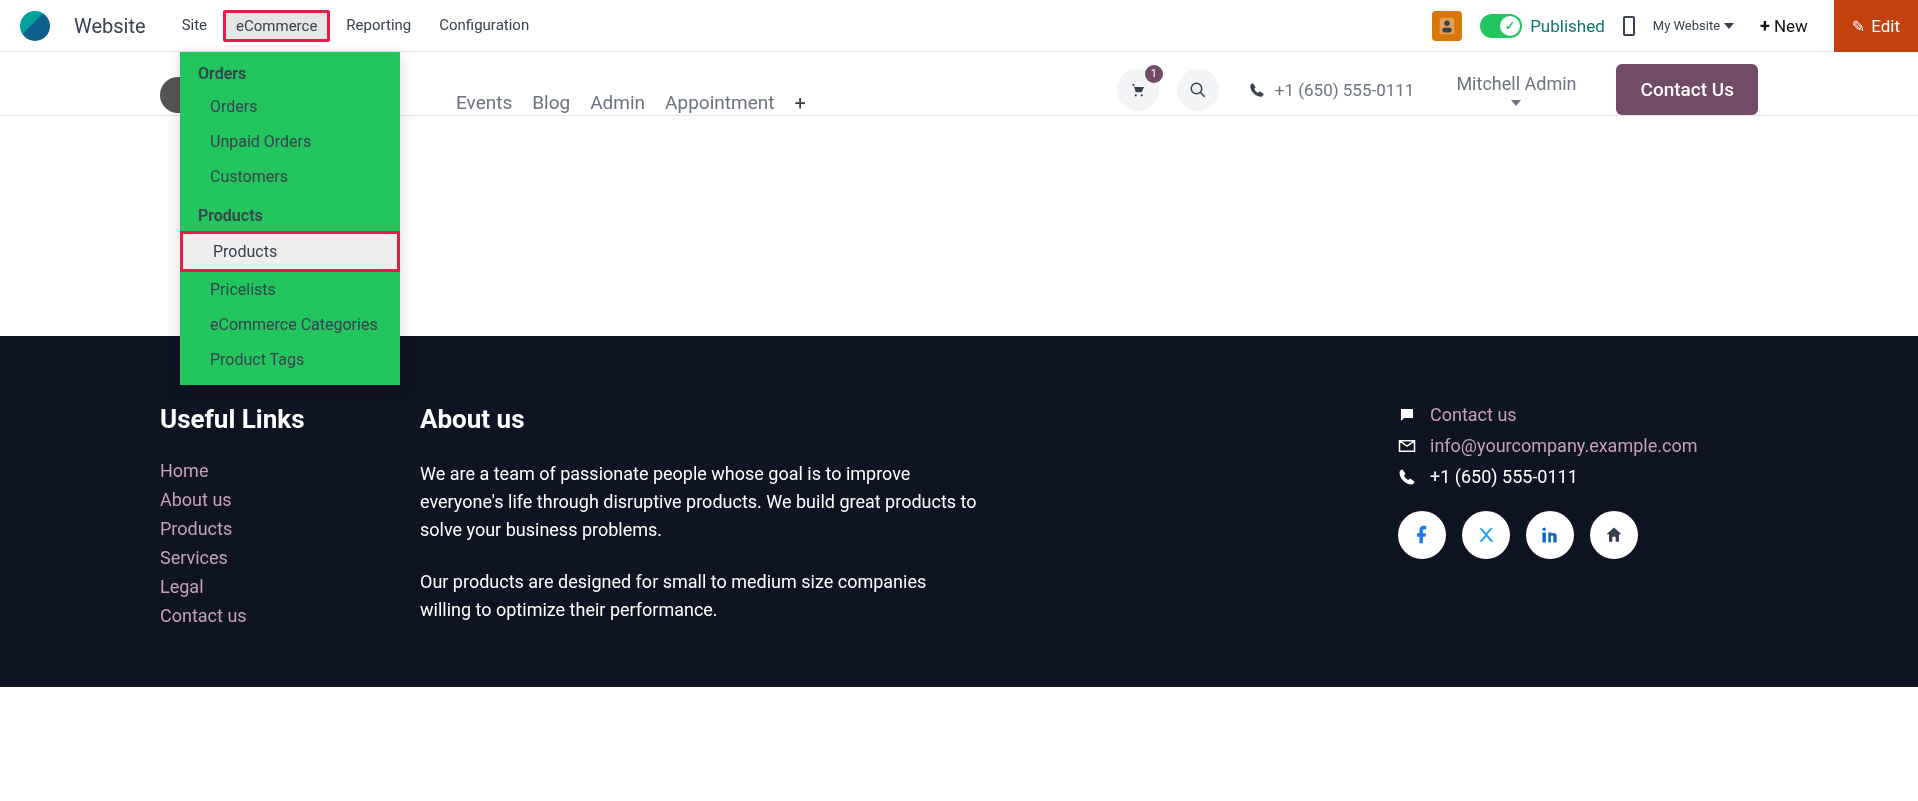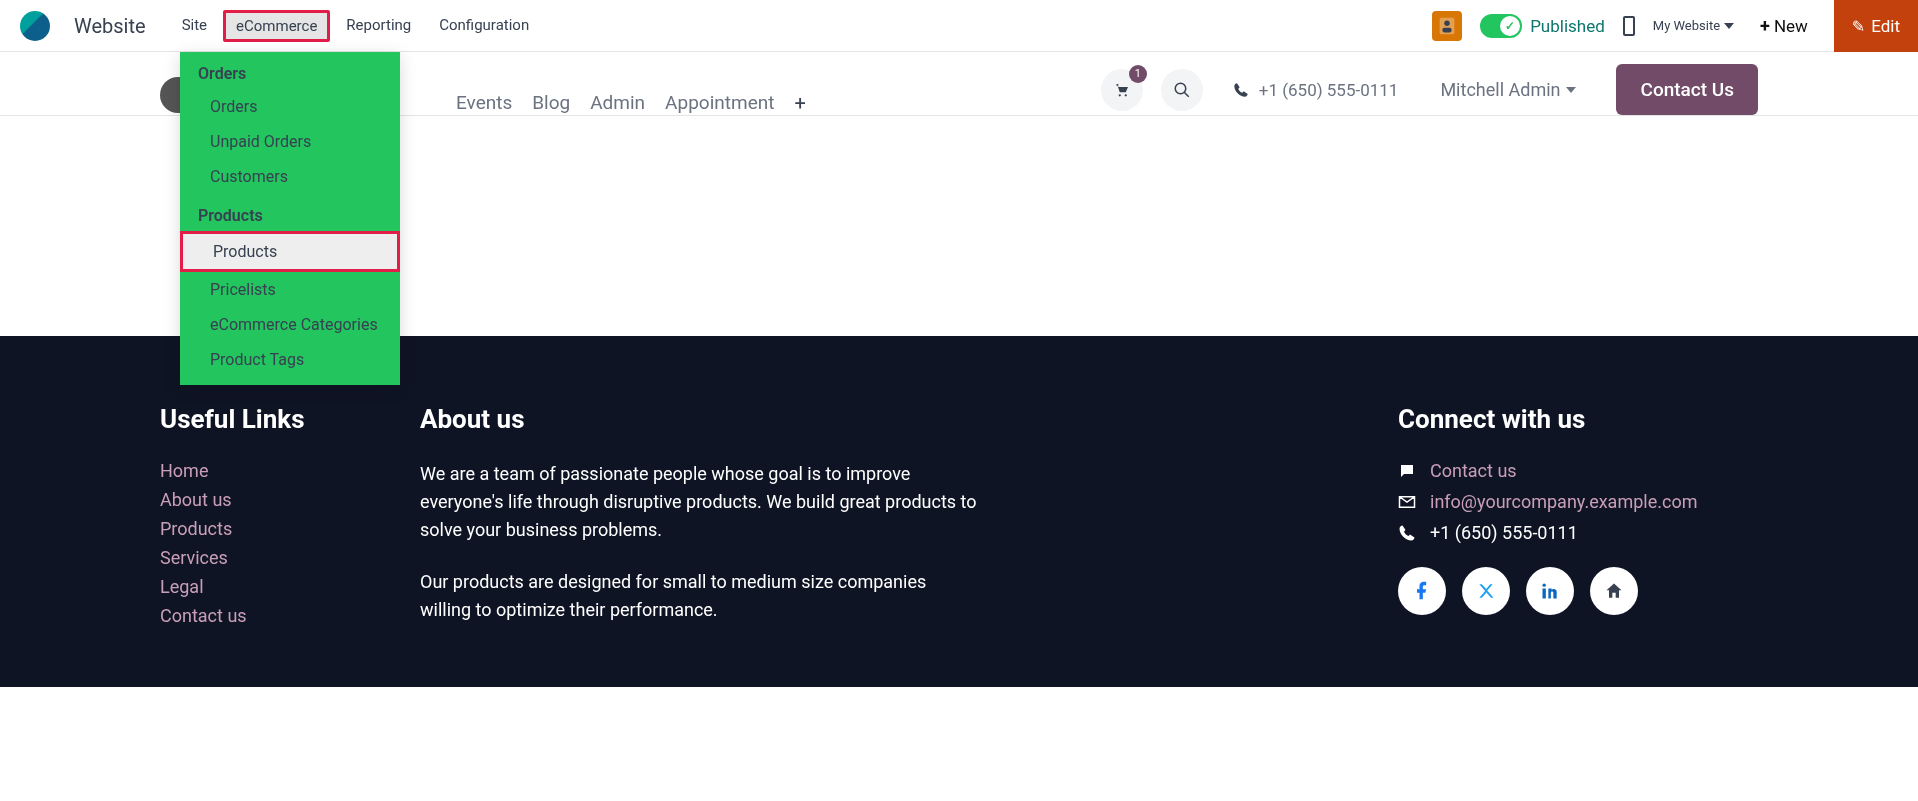--- a/index.html
+++ b/index.html
@@ -38,21 +38,21 @@
 .site-nav { height:64px; border-bottom:1px solid #e5e5e5; display:flex; align-items:flex-end; padding:0 160px; }
 .site-logo { width:96px; height:40px; display:flex; align-items:center; }
 .site-logo-shape { width:60px; height:36px; border-radius:18px; background:#555; position:relative; display:flex; align-items:center; justify-content:center; color:#fff; font-weight:bold; font-style:italic;}
 .site-menu { display:flex; gap:20px; margin-left:200px; }
 .site-menu a { font-size:19px; color:#6b7280; text-decoration:none; cursor:pointer; }
 .site-menu .plus-nav { font-size:20px; color:#374151; }
 .site-icons { margin-left:auto; display:flex; align-items:center; gap:18px; }
 .circle-btn { width:42px; height:42px; border-radius:50%; background:#f3f4f6; display:flex; align-items:center; justify-content:center; color:#374151; cursor:pointer; position:relative; }
 .badge { position:absolute; top:-4px; right:-4px; width:18px; height:18px; border-radius:50%; background:#714b67; color:#fff; font-size:11px; display:flex; align-items:center; justify-content:center; }
 .phone-seg { display:flex; align-items:center; gap:10px; color:#6b7280; font-size:17px; margin-left:12px;}
-.user-seg { display:flex; align-items:center; gap:6px; color:#6b7280; font-size:18px; margin-left:24px; cursor:pointer;}
+.user-seg { display:flex; align-items:center; gap:6px; color:#6b7280; font-size:18px; margin-left:24px; cursor:pointer;flex-direction:column;}
 .contact-btn { margin-left:22px; background:#714b67; color:#fff; border-radius:6px; padding:14px 24px; font-size:19px; font-weight:500; cursor:pointer; }
 
 
 .blank { height:220px; background:#fff; }
 
 
 .footer { background:#0f1424; color:#fff; padding: 68px 160px 40px; display:flex; gap:60px; }
 .footer h2 { font-size:26px; margin-bottom:26px; font-weight:700; }
 .footer-col.links { width:200px; }
 .footer-col.links a { display:block; color:#c99fb8; font-size:18px; margin-bottom:8px; text-decoration:none; cursor:pointer; }
@@ -177,21 +177,20 @@
     <a>Services</a>
     <a>Legal</a>
     <a>Contact us</a>
   </div>
   <div class="footer-col about">
     <h2>About us</h2>
     <p>We are a team of passionate people whose goal is to improve everyone's life through disruptive products. We build great products to solve your business problems.</p>
     <p>Our products are designed for small to medium size companies willing to optimize their performance.</p>
   </div>
   <div class="footer-col connect">
-    <h2>Connect with us</h2>
     <div class="connect-row">
       <svg width="18" height="18" viewBox="0 0 24 24" style="fill:#fff">
           <path d="M4 4h16v12H8l-4 4z"></path>
         </svg>
       <a>Contact us</a>
     </div>
     <div class="connect-row">
       <svg width="18" height="18" viewBox="0 0 24 24" style="fill:#fff">
           <path d="M2 5h20v14H2z M2 5l10 7 10-7" fill="none" stroke="#fff" stroke-width="2"></path>
         </svg>

